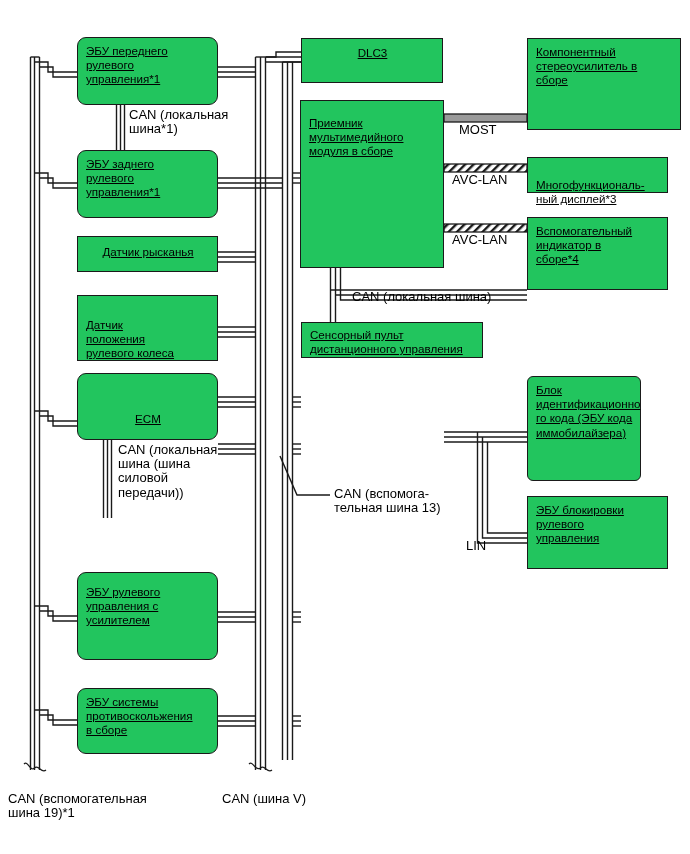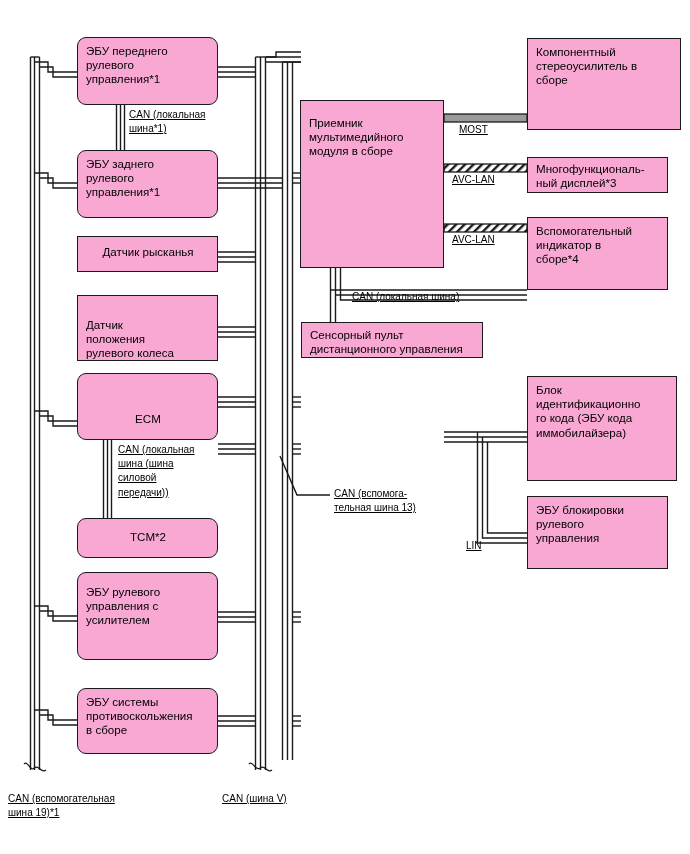--- a/index.html
+++ b/index.html
@@ -1,25 +1,25 @@
 <!DOCTYPE html>
 <html><head>
 <meta charset="utf-8">
 <style>
   html,body{margin:0;padding:0;background:#ffffff;}
   body{width:690px;height:854px;overflow:hidden;
        font-family:"Liberation Sans","DejaVu Sans",sans-serif;}
   #diagram{position:relative;width:690px;height:854px;background:#fff;}
   svg#wires{position:absolute;left:0;top:0;width:690px;height:854px;}
-  .node{position:absolute;box-sizing:border-box;border:1.4px solid #1a1a1a;background:#f9a8d4;
-        font-size:11.6px;line-height:14.2px;color:#000;padding:6px 7px 4px 8px;}
+  .node{position:absolute;box-sizing:border-box;border:1.4px solid #1a1a1a;background:#22c55e;
+        font-size:11.6px;line-height:14.2px;color:#000;padding:6px 7px 4px 8px;text-decoration:underline;}
   .node.round{border-radius:9px;}
   .node.ctr{text-align:center;}
   .label{position:absolute;font-size:11.6px;line-height:14.2px;color:#000;white-space:pre;}
-  .label.bus{font-size:10px;text-decoration:underline;}
+  .label.bus{font-size:13px;}
 </style>
 </head>
 <body>
 
 <div id="diagram">
 
   <svg id="wires" viewBox="0 0 690 854" xmlns="http://www.w3.org/2000/svg">
     <defs>
       <pattern id="hatch" width="6" height="6" patternUnits="userSpaceOnUse" patternTransform="rotate(45)">
         <rect width="6" height="6" fill="#ffffff"></rect>
@@ -220,53 +220,53 @@
 управления*1</div>
 
   <div class="node ctr" style="left: 77px; top: 236px; width: 141px; height: 36px; padding-top: 8px; white-space: pre-line;">Датчик рысканья</div>
 
   <div class="node" style="left: 77px; top: 295px; width: 141px; height: 66px; padding-top: 22px; white-space: pre-line;">Датчик
 положения
 рулевого колеса</div>
 
   <div class="node round ctr" style="left: 77px; top: 373px; width: 141px; height: 67px; padding-top: 38px; white-space: pre-line;">ECM</div>
 
-  <div class="node round ctr" style="left: 77px; top: 518px; width: 141px; height: 40px; padding-top: 11px; white-space: pre-line;">TCM*2</div>
 
   <div class="node round" style="left: 77px; top: 572px; width: 141px; height: 88px; padding-top: 12px; white-space: pre-line;">ЭБУ рулевого
 управления с
 усилителем</div>
 
   <div class="node round" style="left: 77px; top: 688px; width: 141px; height: 66px; white-space: pre-line;">ЭБУ системы
 противоскольжения
 в сборе</div>
 
+  <div class="node ctr" style="left: 301px; top: 38px; width: 142px; height: 45px; padding-top: 7px; white-space: pre-line;">DLC3</div>
 
   <div class="node" style="left: 300px; top: 100px; width: 144px; height: 168px; padding-top: 15px; white-space: pre-line;">Приемник
 мультимедийного
 модуля в сборе</div>
 
   <div class="node" style="left: 301px; top: 322px; width: 182px; height: 36px; padding-top: 5px; white-space: pre-line;">Сенсорный пульт
 дистанционного управления</div>
 
 
 
 
   <div class="node" style="left: 527px; top: 38px; width: 154px; height: 92px; white-space: pre-line;">Компонентный
 стереоусилитель в
 сборе</div>
 
-  <div class="node" style="left: 527px; top: 157px; width: 141px; height: 36px; padding-top: 4px; white-space: pre-line;">Многофункциональ-
+  <div class="node" style="left: 527px; top: 157px; width: 141px; height: 36px; padding-top: 20px; white-space: pre-line;">Многофункциональ-
 ный дисплей*3</div>
 
   <div class="node" style="left: 527px; top: 217px; width: 141px; height: 73px; white-space: pre-line;">Вспомогательный
 индикатор в
 сборе*4</div>
 
-  <div class="node" style="left: 527px; top: 376px; width: 150px; height: 105px; white-space: pre-line;">Блок
+  <div class="node" style="left: 527px; top: 376px; width: 114px; height: 105px; white-space: pre-line; border-radius: 6px;">Блок
 идентификационно
 го кода (ЭБУ кода
 иммобилайзера)</div>
 
   <div class="node" style="left: 527px; top: 496px; width: 141px; height: 73px; white-space: pre-line;">ЭБУ блокировки
 рулевого
 управления</div>
 
   <div class="label bus" style="left: 129px; top: 108px; white-space: pre-line;">CAN (локальная
 шина*1)</div>

